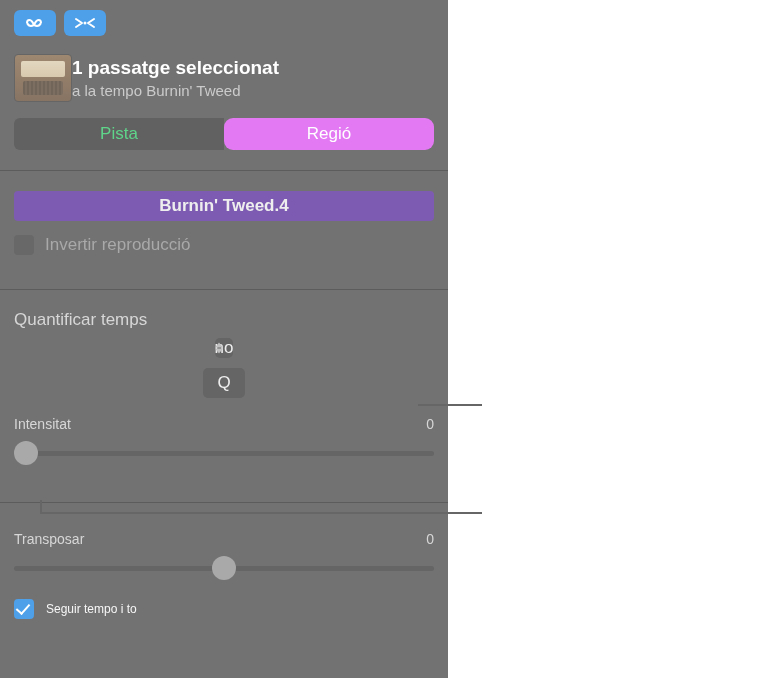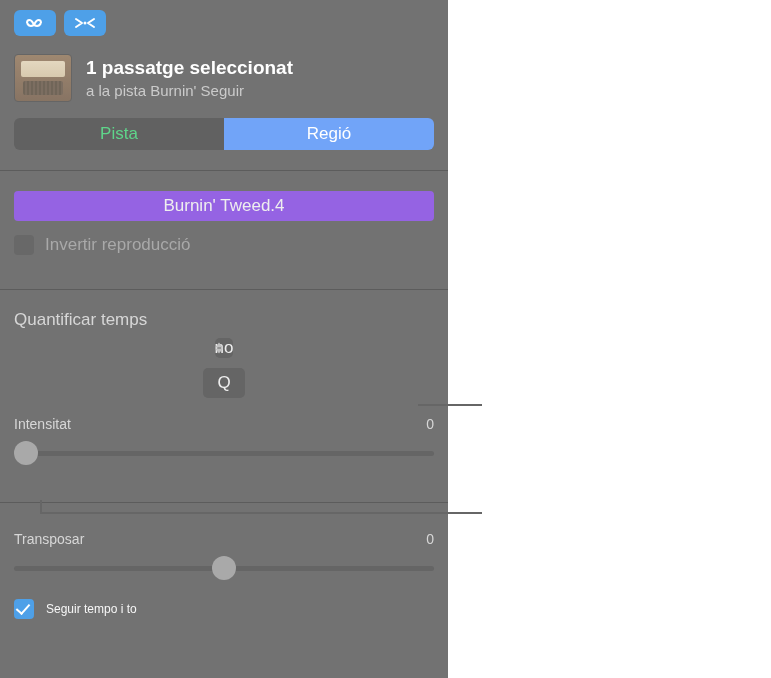--- a/index.html
+++ b/index.html
@@ -37,21 +37,20 @@
     border-radius: 6px;
     display: flex;
     align-items: center;
     justify-content: center;
     color: #fff;
   }
   .header-row {
     display: flex;
     align-items: center;
     padding: 8px 14px 10px 14px;
-    gap: 14px;
   }
   .thumb {
     width: 58px;
     height: 48px;
     background: linear-gradient(#7a5a3a, #5a3f28);
     border-radius: 4px;
     border: 1px solid #2a2a2a;
     position: relative;
     overflow: hidden;
   }
@@ -92,41 +91,43 @@
     height: 32px;
     background: #242424;
     color: #22c55e;
     font-size: 17px;
     display: flex;
     align-items: center;
     justify-content: center;
     cursor: pointer;
   }
   .seg-btn.active {
-    background: #3b82f6;
+    background: #d946ef;
     color: #fff;
+    border-radius: 9px;
   }
   .divider {
     height: 1px;
     background: #1e1e1e;
     margin: 20px 0 0 0;
   }
   .section {
     padding: 20px 14px 14px 14px;
   }
   .name-field {
-    background: #6d28d9;
+    background: #4c1d95;
     color: #e8e8e8;
     height: 30px;
     border-radius: 4px;
     display: flex;
     align-items: center;
     justify-content: center;
     font-size: 17px;
     margin-bottom: 14px;
+    font-weight: bold;
   }
   .check-row {
     display: flex;
     align-items: center;
     gap: 11px;
     color: #888;
     font-size: 17px;
   }
   .checkbox {
     width: 20px;
@@ -279,21 +280,21 @@
         <path d="M3 3 L9 7 L3 11 M21 3 L15 7 L21 11" stroke="#fff" stroke-width="2" fill="none" stroke-linejoin="round" stroke-linecap="round"></path>
         <circle cx="12" cy="7" r="1.5" fill="#fff"></circle>
       </svg>
     </div>
   </div>
 
   <div class="header-row">
     <div class="thumb"></div>
     <div class="header-text">
       <div class="title">1 passatge seleccionat</div>
-      <div class="subtitle">a la pista Burnin' Seguir</div>
+      <div class="subtitle">a la tempo Burnin' Tweed</div>
     </div>
   </div>
 
   <div class="seg-control">
     <div class="seg-btn">Pista</div>
     <div class="seg-btn active">Regió</div>
   </div>
 
   <div class="divider"></div>
 

